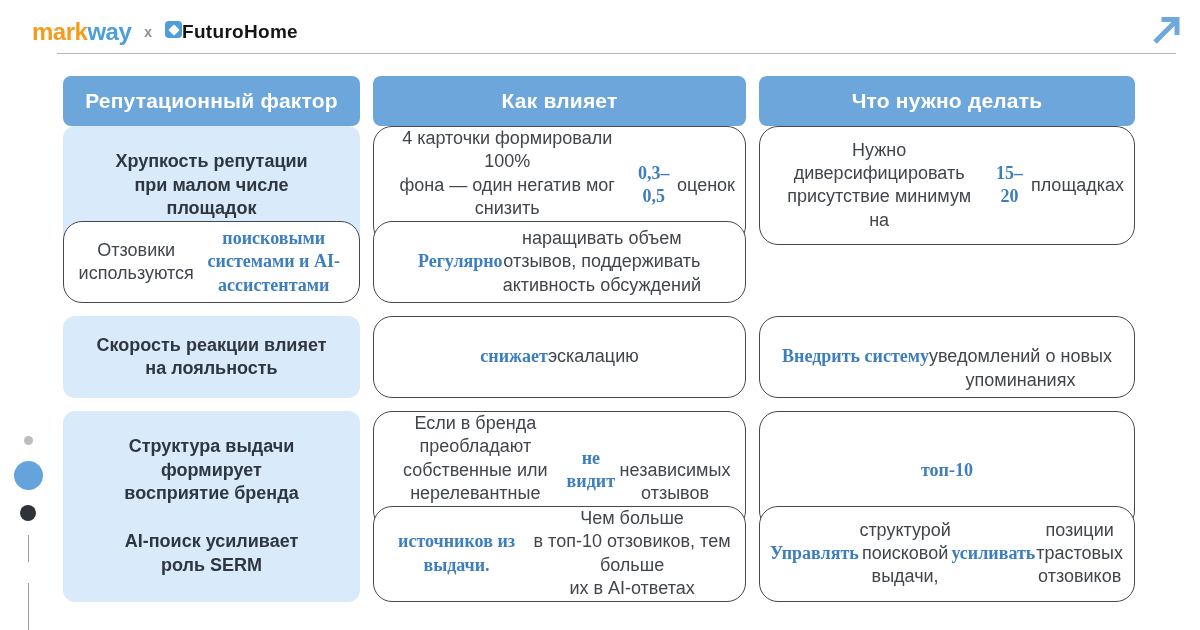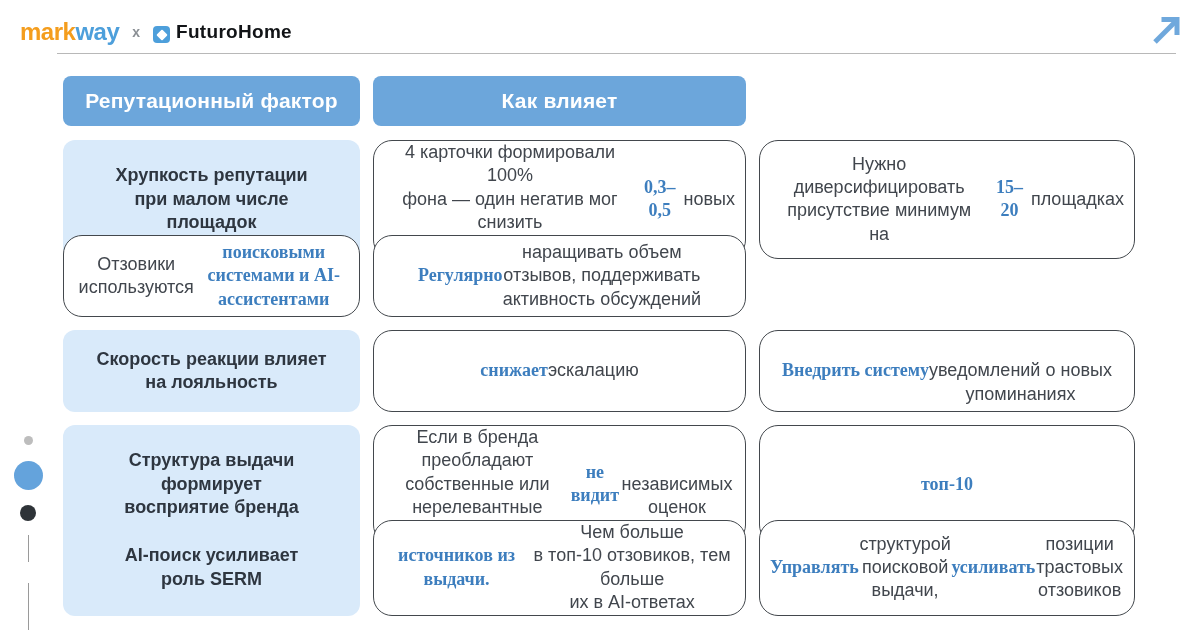--- a/index.html
+++ b/index.html
@@ -7,36 +7,36 @@
     width:1200px;height:630px;position:relative;overflow:hidden;
     background:#ffffff;
     font-family:"Liberation Sans", sans-serif;
     -webkit-font-smoothing:antialiased;
   }
   
   .topbar{
     position:absolute;left:20px;top:16px;height:32px;
     display:flex;align-items:center;gap:9px;
   }
-  .brand-markway{font-size:24px;font-weight:800;letter-spacing:-0.5px;line-height:1;}
+  .brand-markway{font-size:24px;font-weight:800;letter-spacing:-0.5px;line-height:1;margin-left:12px;}
   .brand-markway .mark{color:var(--brand-orange);}
   .brand-markway .way{color:var(--brand-blue);}
   .collab-x{font-size:14px;color:#8a8f94;font-weight:600;margin:0 4px;}
-  .partner{display:flex;align-items:flex-end;gap:6px;}
+  .partner{display:flex;align-items:flex-start;}
   .fh-icon{width:17px;height:17px;border-radius:4px;background:var(--brand-blue);
     display:flex;align-items:center;justify-content:center;}
   .fh-icon .diamond{width:8px;height:8px;background:#ffffff;transform:rotate(45deg);border-radius:1px;}
   .partner-name{font-size:19px;font-weight:800;color:#121417;letter-spacing:0.3px;}
   .divider{position:absolute;left:57px;top:53px;width:1119px;height:0;
     border-top:1.6px solid var(--divider);}
   .arrow-link{position:absolute;right:16px;top:12px;width:36px;height:36px;cursor:pointer;}
   
   .table{position:absolute;left:63px;top:76px;width:1073px;}
   .cols{display:grid;grid-template-columns:297px 373px 376px;column-gap:13px;}
-  .h-row{height:50px;margin-bottom:14px;}
+  .h-row{height:50px;margin-bottom:0;}
   .h-cell{
     background:var(--header-bg);color:#ffffff;border-radius:8px;
     display:flex;align-items:center;justify-content:center;
     font-size:21px;font-weight:700;letter-spacing:0.2px;
   }
   .t-row{height:82px;margin-bottom:13px;}
   .f-cell{
     background:var(--factor-bg);border-radius:12px;
     display:flex;align-items:center;justify-content:center;
     text-align:center;font-size:18px;font-weight:700;line-height:1.3;
@@ -76,29 +76,30 @@
   <path d="M7 30 L28 9" stroke="#6FA8DC" stroke-width="5" fill="none"></path>
   <path d="M13.5 7.5 H29 V23" stroke="#6FA8DC" stroke-width="5" fill="none"></path>
 </svg>
 
 <div class="divider"></div>
 
 <div class="table">
   <div class="cols h-row">
     <div class="h-cell">Репутационный фактор</div>
     <div class="h-cell">Как влияет</div>
+    <div class="h-cell">Что нужно делать</div>
   </div>
   <div>
   <div class="cols t-row">
     <div class="f-cell">Хрупкость репутации
 при малом числе
 площадок</div>
     <div class="c-cell"><span>4 карточки формировали 100%
 фона — один негатив мог снизить
-рейтинг на </span><span class="hl">0,3–0,5</span><span> новых</span></div>
+рейтинг на </span><span class="hl">0,3–0,5</span><span> оценок</span></div>
     <div class="c-cell"><span>Нужно диверсифицировать
 присутствие минимум
 на </span><span class="hl">15–20</span><span> площадках</span></div>
   </div>
 
   <div class="cols t-row">
     <div class="c-cell"><span>Отзовики используются
 </span><span class="hl">поисковыми системами и AI-
 ассистентами</span></div>
     <div class="c-cell"><span class="hl">Регулярно</span><span> наращивать объем
@@ -115,21 +116,21 @@
 упоминаниях</span></div>
   </div>
 
   <div class="cols t-row">
     <div class="f-cell">Структура выдачи
 формирует
 восприятие бренда</div>
     <div class="c-cell"><span>Если в бренда преобладают
 собственные или нерелевантные
 сайты, пользователь </span><span class="hl">не видит</span><span>
-независимых оценок</span></div>
+независимых отзывов</span></div>
     <div class="c-cell"><span class="hl">топ-10</span></div>
   </div>
 
   <div class="cols t-row">
     <div class="f-cell">AI-поиск усиливает
 роль SERM</div>
     <div class="c-cell"><span class="hl">источников из выдачи.</span><span> Чем больше
 в топ-10 отзовиков, тем больше
 их в AI-ответах</span></div>
     <div class="c-cell"><span class="hl">Управлять</span><span> структурой поисковой

